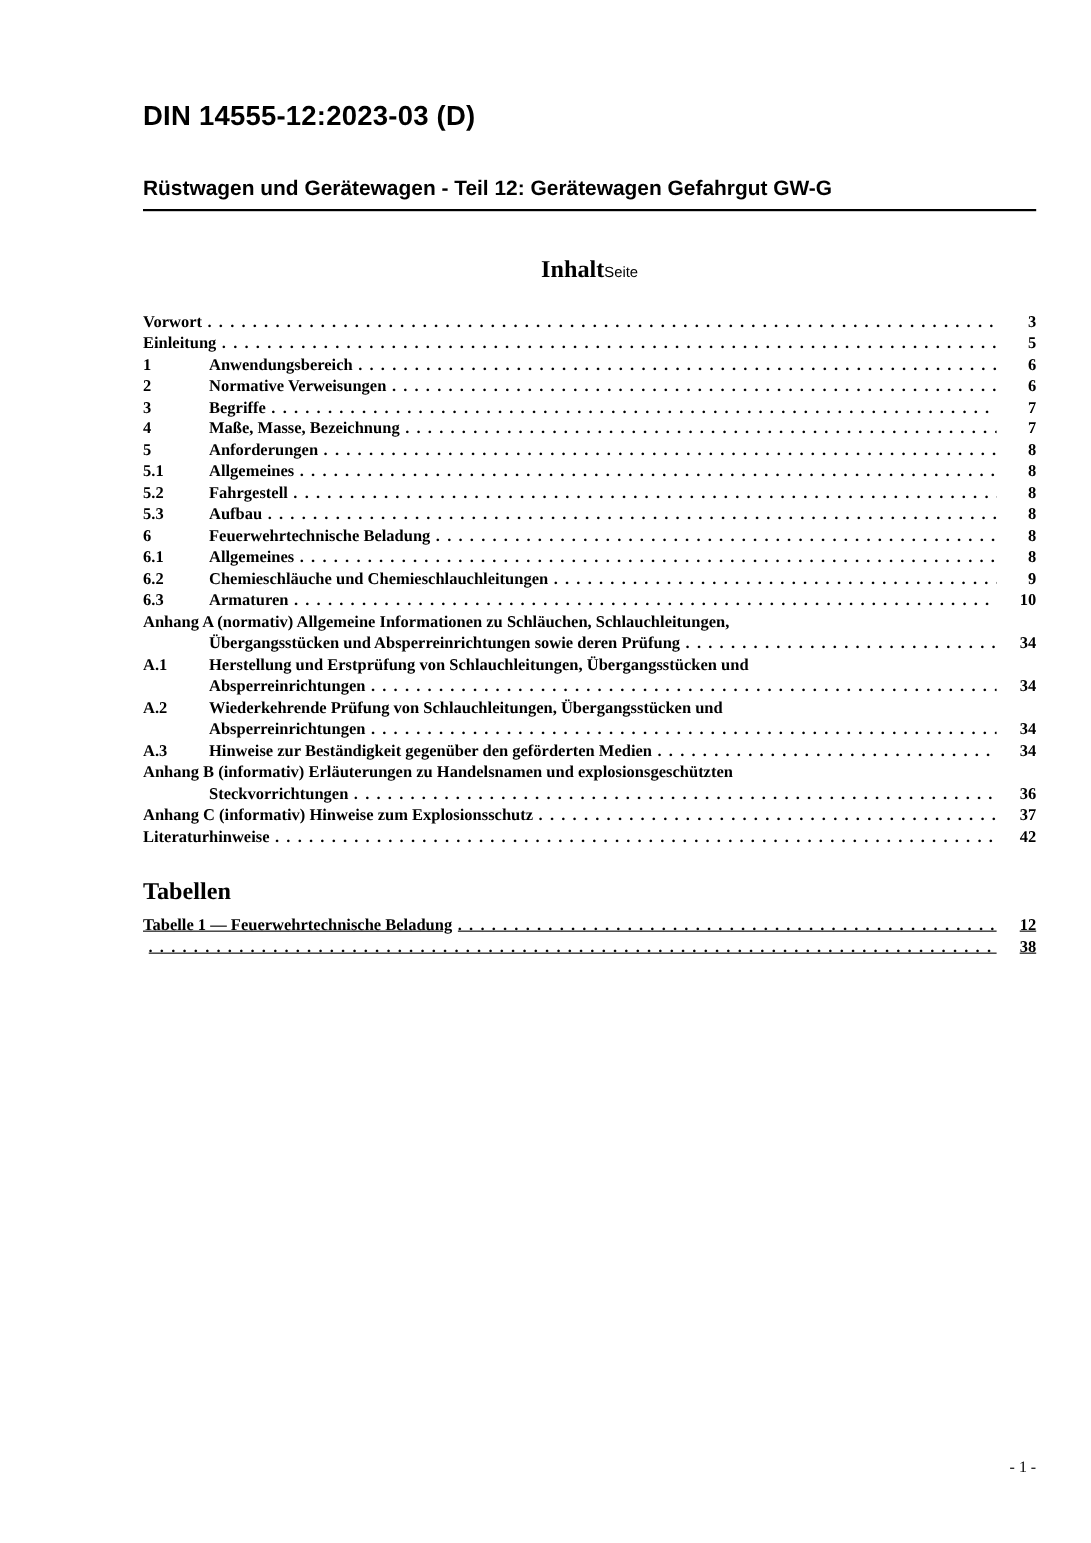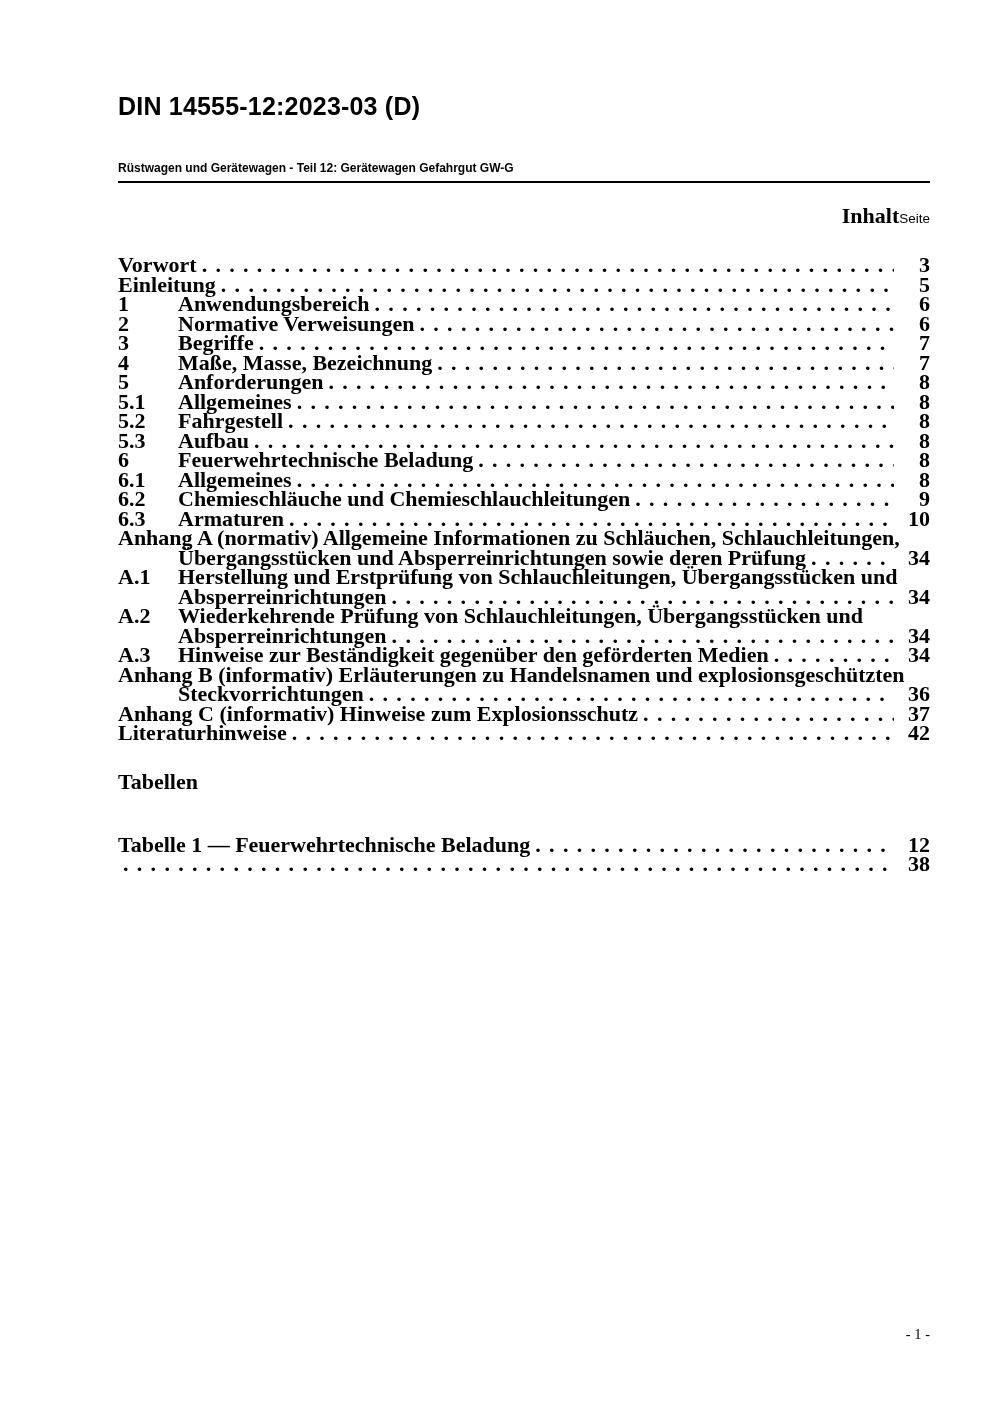--- a/index.html
+++ b/index.html
@@ -8,62 +8,62 @@
     width: 992px;
     height: 1403px;
     background: #ffffff;
     color: #000000;
     font-family: "Liberation Serif", serif;
     position: relative;
     overflow: hidden;
   }
   .content {
     position: absolute;
-    left: 118px;
+    left: 130px;
     top: 0;
     width: 812px;
     height: 1403px;
   }
   .doc-number {
     margin: 92px 0 0 0;
     font-family: "Liberation Sans", sans-serif;
     font-weight: bold;
     font-size: 25px;
     line-height: 1.15;
     letter-spacing: 0.2px;
   }
   .doc-title {
     margin: 40px 0 0 0;
     font-family: "Liberation Sans", sans-serif;
     font-weight: bold;
-    font-size: 12px;
+    font-size: 19px;
     line-height: 1.2;
     padding-bottom: 6px;
     border-bottom: 2.5px solid #000;
   }
   .toc-header {
     display: flex;
-    justify-content: flex-end;
+    justify-content: center;
     align-items: flex-end;
-    margin-top: 20px;
+    margin-top: 40px;
   }
   .toc-heading {
     font-size: 22px;
     font-weight: bold;
   }
   .seite-label {
     font-family: "Liberation Sans", sans-serif;
     font-weight: normal;
     font-size: 13.5px;
     padding-bottom: 3px;
   }
   .toc-list {
     margin-top: 26px;
     font-weight: bold;
-    font-size: 22px;
+    font-size: 15px;
   }
   .toc-line {
     display: flex;
     align-items: baseline;
     line-height: 19.5px;
   }
   .toc-num { flex: 0 0 60px; }
   .toc-text { flex: 0 0 auto; white-space: nowrap; }
   .leader {
     flex: 1 1 0;
@@ -72,21 +72,21 @@
     white-space: nowrap;
     margin: 0 6px 0 5px;
     letter-spacing: 1.4px;
   }
   .toc-page { flex: 0 0 30px; text-align: right; }
   .tables-heading {
     margin-top: 26px;
     font-size: 22px;
     font-weight: bold;
   }
-  .tables-list { margin-top: 40px; }
+  .tables-list { margin-top: 9px; text-decoration: underline; }
   .footer {
     position: absolute;
     right: 0;
     top: 1326px;
     font-size: 14.5px;
   }
 </style>
 </head>
 <body>
 

